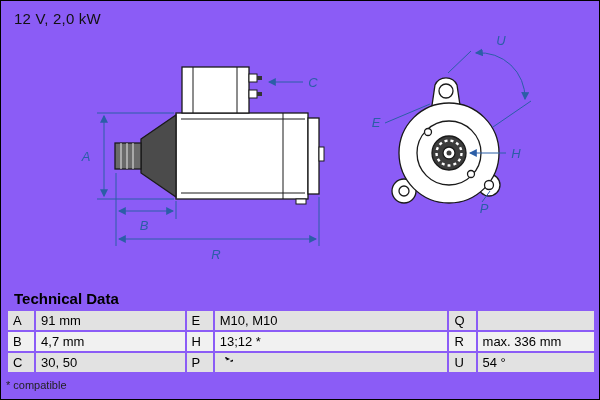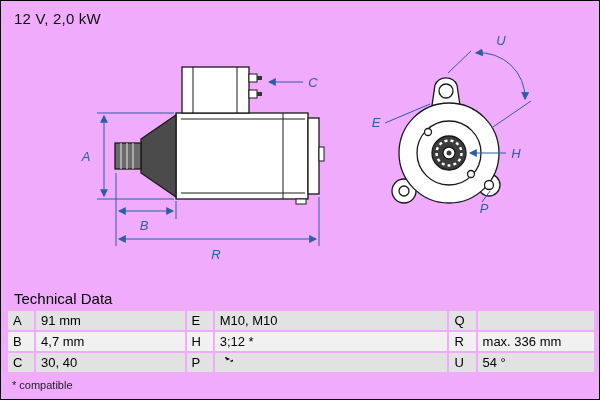--- a/index.html
+++ b/index.html
@@ -1,27 +1,27 @@
 <!DOCTYPE html>
 <html><head>
 <meta charset="utf-8">
 <style>
   * { margin:0; padding:0; box-sizing:border-box; }
   html,body { width:600px; height:400px; }
   body { font-family:"Liberation Sans", sans-serif; background:#fff; }
-  .canvas { position:relative; width:600px; height:400px; background:#f0abfc; border:1px solid #000; overflow:hidden; }
+  .canvas { position:relative; width:600px; height:400px; background:#8b5cf6; border:1px solid #000; overflow:hidden; }
   .title { position:absolute; top:9px; left:13px; font-size:15px; color:#111; letter-spacing:.2px; }
   svg.drawing { position:absolute; top:0; left:0; }
   .dim-label { font-size:13px; font-style:italic; fill:#2b5ea7; font-family:"Liberation Sans",sans-serif; }
-  .tech-heading { position:absolute; top:289px; left:13px; font-size:15px; font-weight:normal; color:#000; }
+  .tech-heading { position:absolute; top:289px; left:13px; font-size:15px; font-weight:bold; color:#000; }
   table.tech { position:absolute; top:308px; left:5px; width:590px; border-collapse:separate; border-spacing:2px; table-layout:fixed; }
   .tech td { height:19px; font-size:13px; color:#000; padding:0 5px; background:#e2e2e2; vertical-align:middle; white-space:nowrap; overflow:hidden; }
   .tech tr.alt td { background:#f1f1f1; }
   .rot-icon { display:inline-block; vertical-align:middle; }
-  .footnote { position:absolute; top:378px; left:11px; font-size:11px; color:#222; }
+  .footnote { position:absolute; top:378px; left:5px; font-size:11px; color:#222; }
 </style>
 </head>
 <body>
 
 <div class="canvas">
 
   <div class="title">12 V, 2,0 kW</div>
 
   <svg class="drawing" width="600" height="288" viewBox="0 0 600 288">
     <defs>
@@ -146,27 +146,27 @@
       <td class="v">91 mm</td>
       <td class="k">E</td>
       <td class="v">M10, M10</td>
       <td class="k">Q</td>
       <td class="v"></td>
     </tr>
     <tr class="alt">
       <td class="k">B</td>
       <td class="v">4,7 mm</td>
       <td class="k">H</td>
-      <td class="v">3;12 *</td>
+      <td class="v">13;12 *</td>
       <td class="k">R</td>
       <td class="v">max. 336 mm</td>
     </tr>
     <tr>
       <td class="k">C</td>
-      <td class="v">30, 40</td>
+      <td class="v">30, 50</td>
       <td class="k">P</td>
       <td class="v">
         <svg class="rot-icon" viewBox="0 0 16 16" width="13" height="13">
           <path d="M 8 2.5 A 5.5 5.5 0 1 1 12.8 5.2" stroke="#000" stroke-width="1.6" fill="none"></path>
           <polygon points="8,0.6 12.4,2.5 8,4.4" fill="#000"></polygon>
         </svg>
       </td>
       <td class="k">U</td>
       <td class="v">54 °</td>
     </tr>

